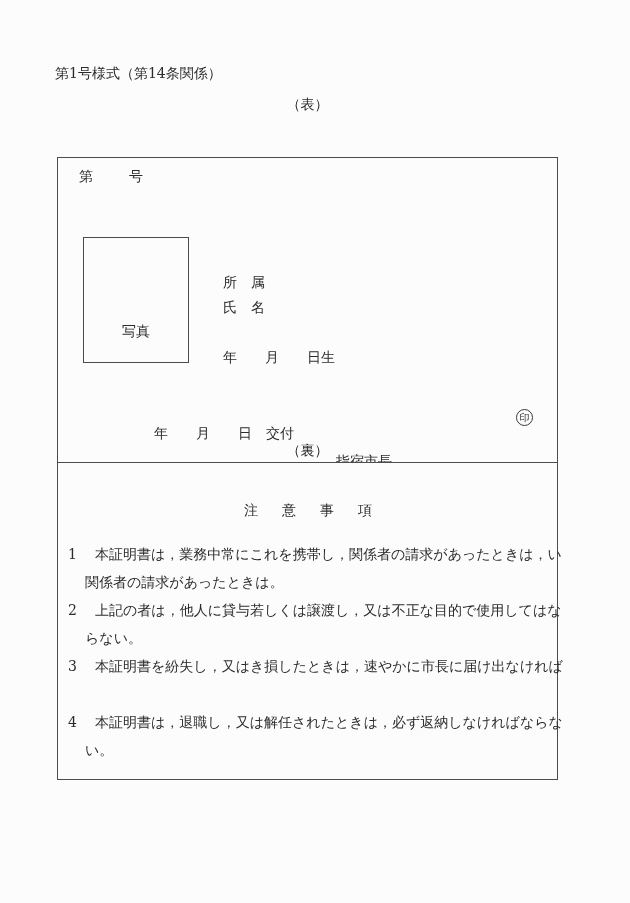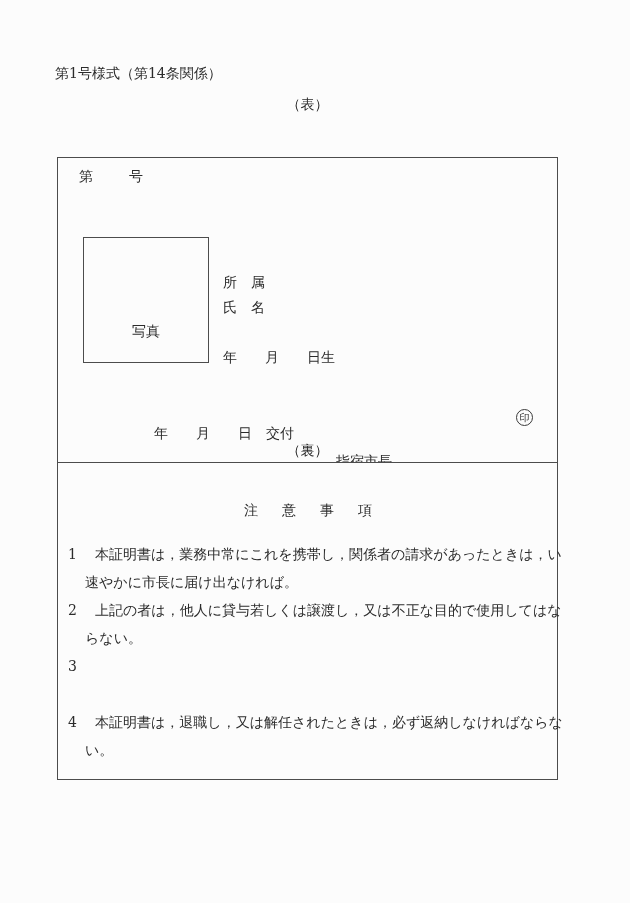--- a/index.html
+++ b/index.html
@@ -30,21 +30,21 @@
     text-align: center;
   }
   .front-box { top: 115px; margin-top: 42px; }
   .back-box  { top: 462px; padding-left: 19px; }
   .doc-title { letter-spacing: 25px; white-space: nowrap; }
   .notes-title { letter-spacing: 24px; white-space: nowrap; }
   .cert-no-suffix { margin-left: 36px; }
   .photo-box {
     position: absolute;
     left: 82px; top: 194px;
-    width: 126px; height: 126px;
+    width: 106px; height: 126px;
     border: 1px solid #4c4c4c;
     box-sizing: border-box;
   }
   .photo-label {
     position: absolute;
     left: 0; right: 0; top: 83px;
     text-align: center;
   }
   .seal {
     position: absolute;
@@ -106,35 +106,36 @@
 
   <div class="box back-box">
 
     <div class="abs notes-title" style="left:186px; top:37px;">注意事項</div>
   </div>
 
   <div class="note-item" style="top:540px;">
     <span class="note-no">1</span>
     <div class="note-lines">
       <div class="nowrap">本証明書は，業務中常にこれを携帯し，関係者の請求があったときは，い</div>
-      <div class="nowrap cont">速やかに市長に届け出なければ。</div>
+      <div class="nowrap cont">関係者の請求があったときは。</div>
     </div>
   </div>
 
   <div class="note-item" style="top:596px;">
     <span class="note-no">2</span>
     <div class="note-lines">
       <div class="nowrap">上記の者は，他人に貸与若しくは譲渡し，又は不正な目的で使用してはな</div>
       <div class="nowrap cont">らない。</div>
     </div>
   </div>
 
   <div class="note-item" style="top:652px;">
     <span class="note-no">3</span>
     <div class="note-lines">
+      <div class="nowrap">本証明書を紛失し，又はき損したときは，速やかに市長に届け出なければ</div>
     </div>
   </div>
 
   <div class="note-item" style="top:708px;">
     <span class="note-no">4</span>
     <div class="note-lines">
       <div class="nowrap">本証明書は，退職し，又は解任されたときは，必ず返納しなければならな</div>
       <div class="nowrap cont">い。</div>
     </div>
   </div>

